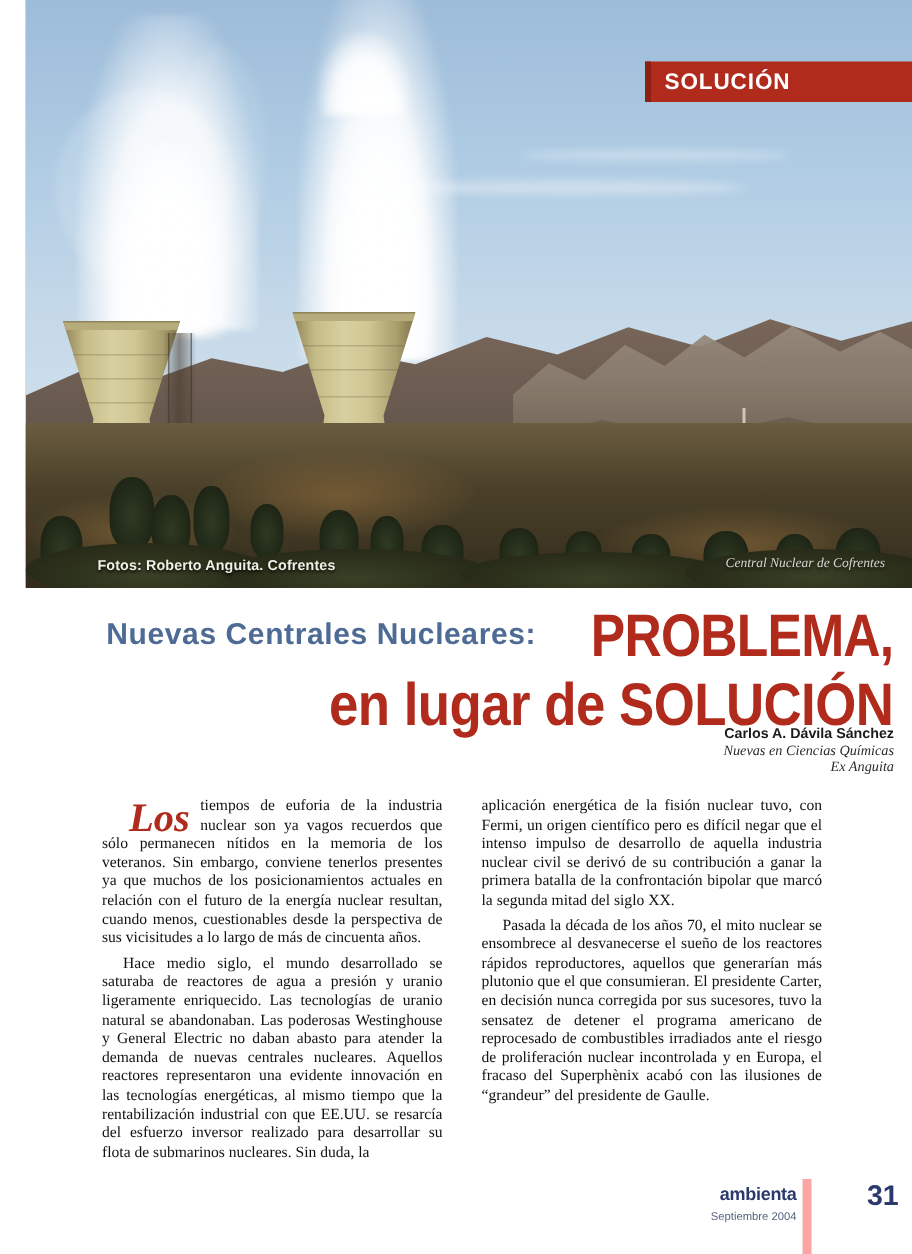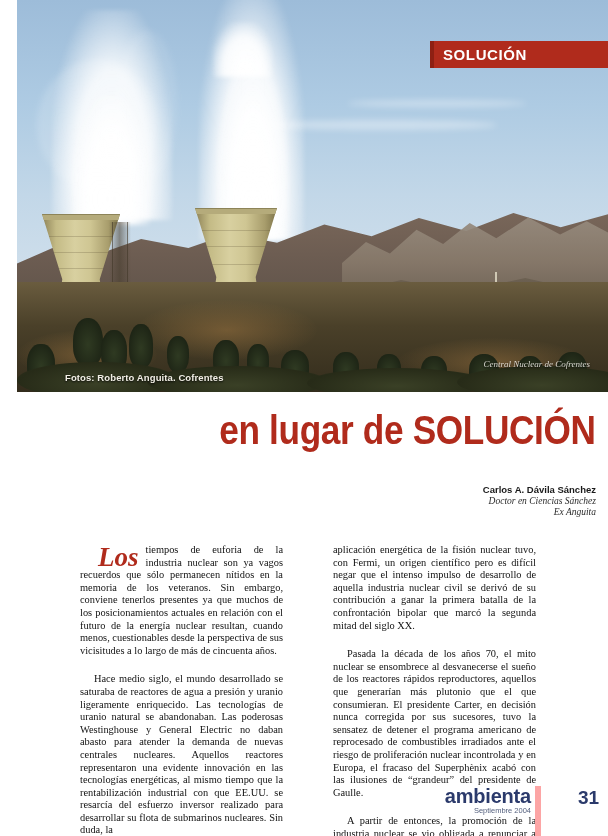--- a/index.html
+++ b/index.html
@@ -145,21 +145,21 @@
     font-family: "Liberation Sans", sans-serif;
     font-weight: bold;
     font-size: 9.5px;
     letter-spacing: .1px;
     text-shadow: 0 1px 2px rgba(0,0,0,.85);
     white-space: nowrap;
   }
   #photo-caption {
     position:absolute;
     right: 18px;
-    top: 359px;
+    top: 370px;
     color: rgba(252,250,244,0.82);
     font-family: "Liberation Serif", serif;
     font-style: italic;
     font-size: 9px;
     text-shadow: 0 1px 2px rgba(0,0,0,.7);
     white-space:nowrap;
   }
 
   
   #opinion-banner {
@@ -263,21 +263,21 @@
   }
   .col {
     width: 235px;
     font-family: "Liberation Serif", serif;
     font-size: 10.4px;
     line-height: 12.6px;
     text-align: justify;
     color: #111111;
     hyphens: none;
   }
-  .col p { margin: 16px; }
+  .col p { margin: 4px; }
   .col p + p { text-indent: 14px; }
   .dropcap {
     float: left;
     font-family: "Liberation Serif", serif;
     font-style: italic;
     font-weight: bold;
     font-size: 27px;
     line-height: 23px;
     color: #b02b1c;
     padding: 2px 7px 0 18px;
@@ -293,21 +293,21 @@
   }
   #masthead {
     position: absolute;
     right: 77px;
     top: 0px;
     text-align: right;
   }
   #masthead .brand {
     font-family: "Liberation Sans", sans-serif;
     font-weight: bold;
-    font-size: 20px;
+    font-size: 12px;
     color: #2b3a6b;
     letter-spacing: -0.2px;
     line-height: 17px;
   }
   #masthead .issue {
     font-family: Liberation Sans, sans-serif;
     font-size: 7.5px;
     color: #55617f;
     line-height: 10px;
     margin-top: 1px;
@@ -422,42 +422,45 @@
 
   <div id="photo-credit">Fotos: Roberto Anguita. Cofrentes</div>
   <div id="photo-caption">Central Nuclear de Cofrentes</div>
 </div>
 
 <div id="opinion-banner">
   <span class="label">SOLUCIÓN</span>
 </div>
 
 <div id="headline">
+  <div class="hl-line1">
+    <span class="hl-kicker">Nuevas  Centrales  Nucleares:</span>
+    <span class="hl-big">PROBLEMA,</span>
+  </div>
   <div class="hl-line2">
     <span class="hl-big2">en lugar de SOLUCIÓN</span>
   </div>
 </div>
 
 <div id="byline">
   <div class="author">Carlos A. Dávila Sánchez</div>
-  <div class="role">Doctor en Ciencias Sánchez</div>
+  <div class="role">Nuevas en Ciencias Químicas</div>
   <div class="role">Ex Anguita</div>
 </div>
 
 <div id="columns">
   <div class="col">
     <p>
       <span class="dropcap">Los</span><span>tiempos de euforia de la industria nuclear son ya vagos recuerdos que sólo permanecen nítidos en la memoria de los veteranos. Sin embargo, conviene tenerlos presentes ya que muchos de los posicionamientos actuales en relación con el futuro de la energía nuclear resultan, cuando menos, cuestionables desde la perspectiva de sus vicisitudes a lo largo de más de cincuenta años.</span>
     </p>
     <p>Hace medio siglo, el mundo desarrollado se saturaba de reactores de agua a presión y uranio ligeramente enriquecido. Las tecnologías de uranio natural se abandonaban. Las poderosas Westinghouse y General Electric no daban abasto para atender la demanda de nuevas centrales nucleares. Aquellos reactores representaron una evidente innovación en las tecnologías energéticas, al mismo tiempo que la rentabilización industrial con que EE.UU. se resarcía del esfuerzo inversor realizado para desarrollar su flota de submarinos nucleares. Sin duda, la</p>
   </div>
   <div class="col">
     <p>aplicación energética de la fisión nuclear tuvo, con Fermi, un origen científico pero es difícil negar que el intenso impulso de desarrollo de aquella industria nuclear civil se derivó de su  contribución a ganar la primera batalla de la confrontación bipolar que marcó la segunda mitad del siglo XX.</p>
     <p>Pasada la década de los años 70, el mito nuclear se ensombrece al desvanecerse el sueño de los reactores rápidos reproductores, aquellos que generarían más plutonio que el que consumieran. El presidente Carter, en decisión nunca corregida por sus sucesores, tuvo la sensatez de detener el programa americano de reprocesado de combustibles irradiados ante el riesgo de proliferación nuclear incontrolada y en Europa, el fracaso del Superphènix  acabó con las ilusiones de “grandeur” del presidente de Gaulle.</p>
-    <p>A partir de entonces, la promoción de la industria nuclear se vio obligada a renunciar a sus grandilocuentes apelaciones al progreso. Desde su pre-</p>
   </div>
 </div>
 
 <div id="footer">
   <div id="masthead">
     <div class="brand">ambienta</div>
     <div class="issue">Septiembre 2004</div>
   </div>
   <div id="pagebox">
     <span id="pagenum">31</span>

